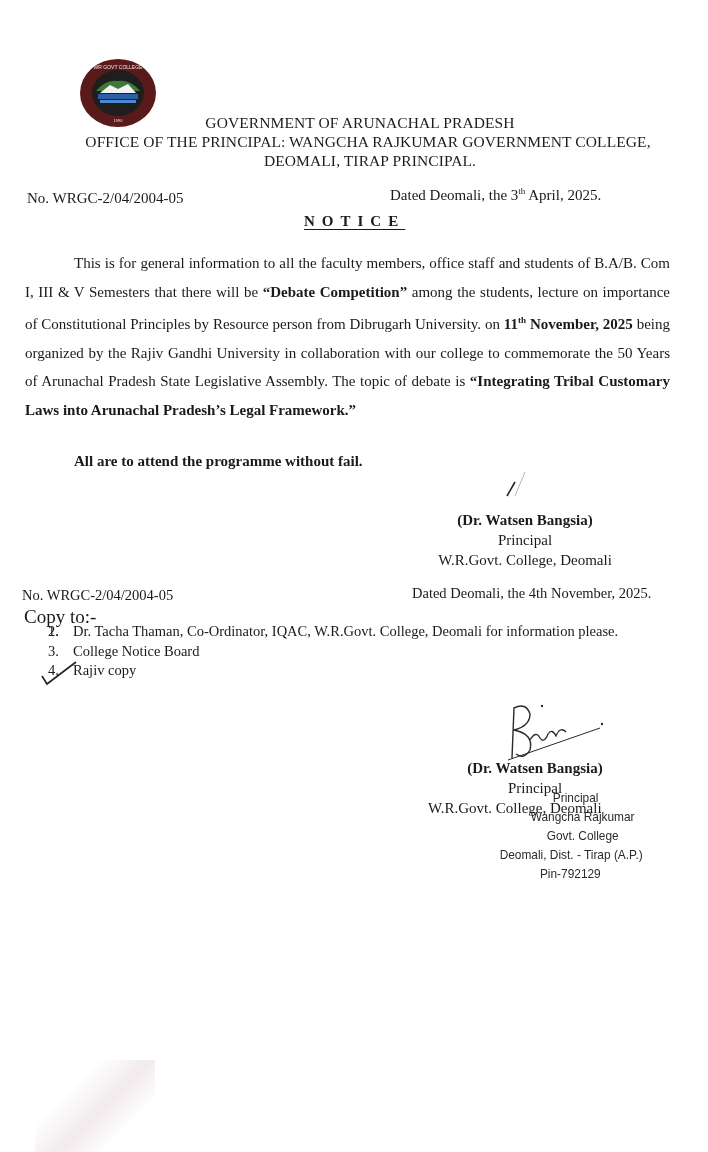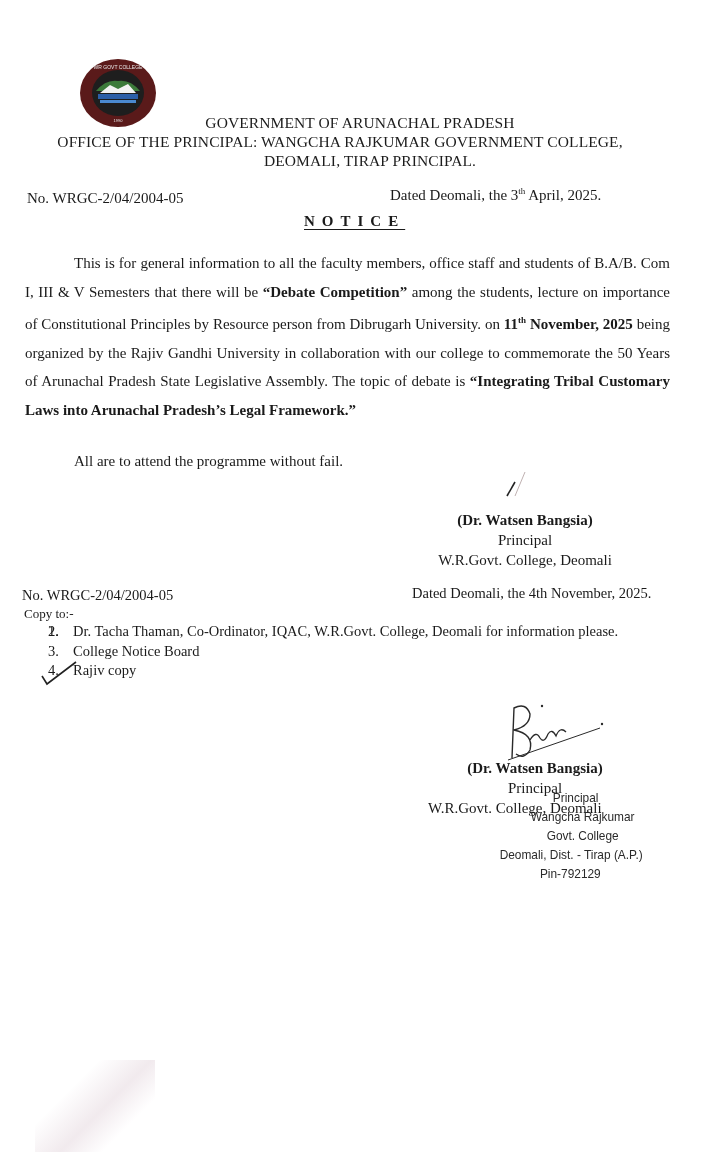--- a/index.html
+++ b/index.html
@@ -26,21 +26,21 @@
     
     .hdr {
       text-align: center;
       font-size: 15.5px;
       letter-spacing: 0.1px;
       line-height: 19px;
       color: #1c1c1c;
       font-family: Liberation Serif, serif;
     }
     .hdr1 { left: 150px; top: 113px; width: 420px; }
-    .hdr2 { left: 20px; top: 132px; width: 640px; }
+    .hdr2 { left: 48px; top: 132px; width: 640px; }
     .hdr3 { left: 200px; top: 151px; width: 340px; }
 
     .ref-no { left: 27px; top: 190px; font-size: 15px; }
     .dated { left: 390px; top: 186px; font-size: 15px; }
     .dated sup { font-size: 9px; }
 
     .notice-title {
       left: 288px; top: 213px;
       font-size: 15px; font-weight: bold;
       letter-spacing: 7px;
@@ -56,39 +56,40 @@
       line-height: 28.5px;
       text-align: justify;
     }
     .para .indent { display: inline-block; width: 49px; }
     .para b { font-weight: bold; margin-top: 40px; }
     .para sup { font-size: 9px; font-weight: bold; }
 
     .attend {
       left: 74px; top: 453px;
       font-size: 15px;
+      font-weight: bold;
     }
 
     
     .sig-mark {
       left: 503px; top: 470px;
       width: 30px; height: 30px;
     }
     .sig1 {
       left: 400px; top: 510px; width: 250px;
       text-align: center;
       font-size: 15px;
       line-height: 20px;
     }
     .sig1 .name { font-weight: bold; }
 
     
     .ref-no2 { left: 22px; top: 587px; font-size: 14.5px; }
     .dated2 { left: 412px; top: 585px; font-size: 14.5px; }
-    .copyto { left: 24px; top: 606px; font-size: 13px; }
+    .copyto { left: 24px; top: 606px; font-size: 19px; }
 
     .copy-list {
       left: 48px; top: 622px; width: 635px;
       font-size: 14.5px;
       line-height: 19.5px;
       margin: 0; padding: 0;
       list-style: none;
     }
     .copy-list li {
       position: relative;

